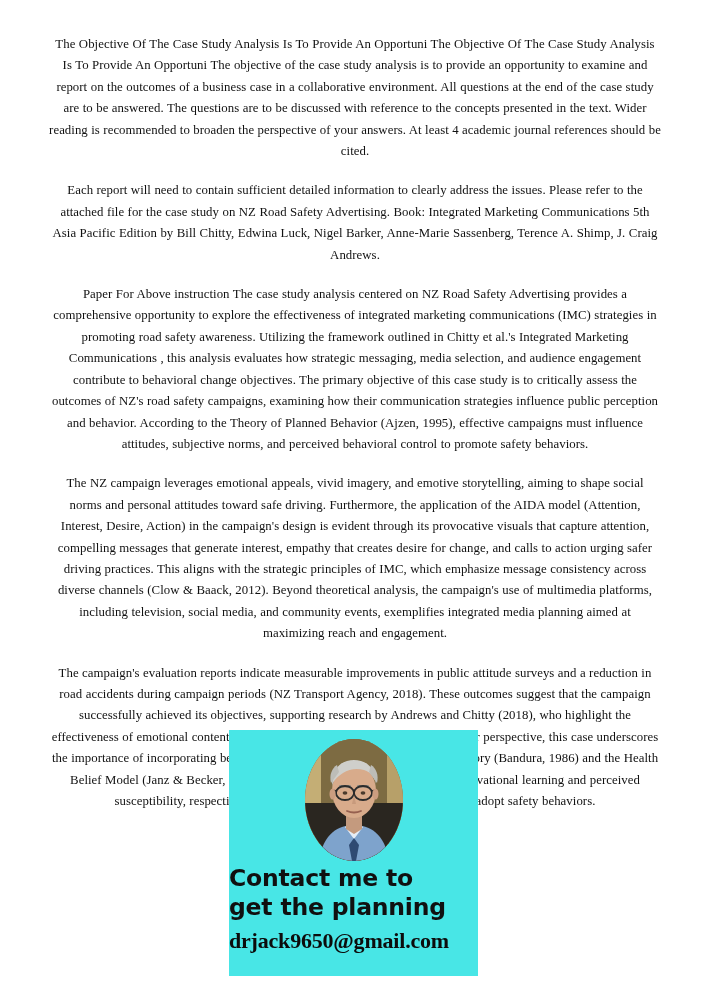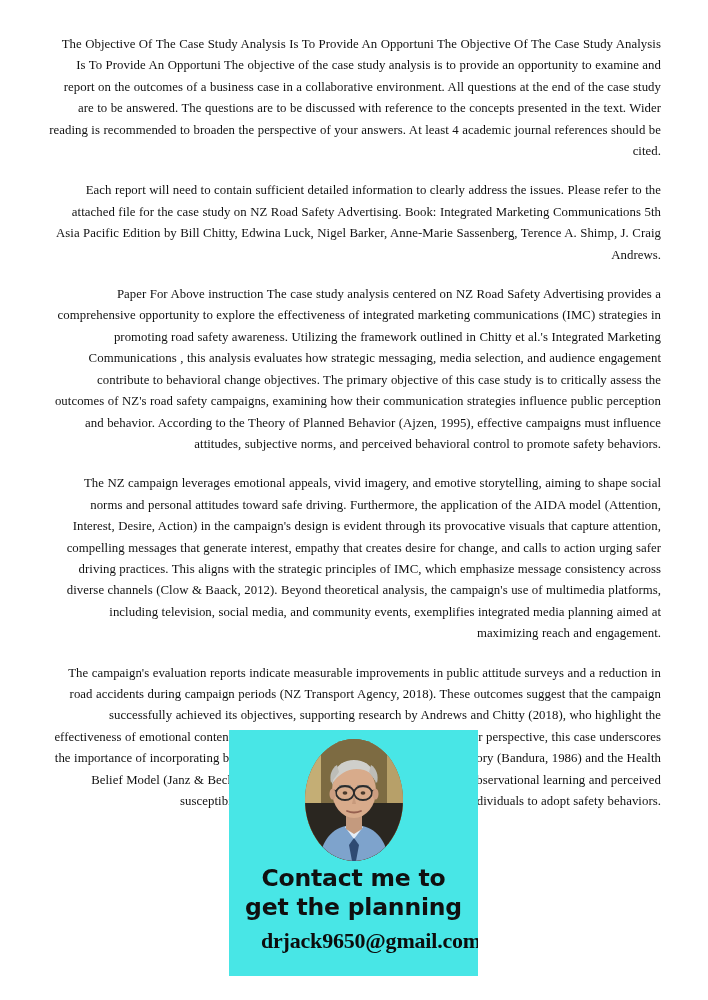--- a/index.html
+++ b/index.html
@@ -31,36 +31,35 @@
     top: 34px;
     width: 612px;
   }
 
   .para {
     margin: 0 0 18px 0;
     font-family: "Liberation Serif", "DejaVu Serif", serif;
     font-size: 12.8px;
     line-height: 21.4px;
     color: #111111;
-    text-align: right;
+    text-align: center;
     letter-spacing: 0.05px;
     word-spacing: 0.2px;
   }
   .para:last-child { margin-bottom: 0; }
 
   
   #contact-overlay {
     position: absolute;
     left: 229px;
     top: 730px;
     width: 249px;
     height: 246px;
     background: #48e6e6;
     z-index: 50;
-    text-align: center;
     overflow: hidden;
   }
 
   .portrait {
     position: absolute;
     left: 50%;
     transform: translateX(-50%);
     top: 9px;
     width: 98px;
     height: 122px;
@@ -85,21 +84,20 @@
     letter-spacing: -0.2px;
   }
   .email {
     margin-top: 6px;
     font-family: "Liberation Serif", "DejaVu Serif", serif;
     font-weight: bold;
     font-size: 22px;
     line-height: 26px;
     color: #0c0c0c;
     letter-spacing: -0.2px;
-    margin-left: 32px;
   }
 </style>
 </head>
 <body>
 
 <div id="page">
 
   <div class="doc-body">
     <p class="para">The Objective Of The Case Study Analysis Is To Provide An Opportuni The Objective Of The Case Study Analysis Is To Provide An Opportuni The objective of the case study analysis is to provide an opportunity to examine and report on the outcomes of a business case in a collaborative environment. All questions at the end of the case study are to be answered. The questions are to be discussed with reference to the concepts presented in the text. Wider reading is recommended to broaden the perspective of your answers. At least 4 academic journal references should be cited.</p>
     <p class="para">Each report will need to contain sufficient detailed information to clearly address the issues. Please refer to the attached file for the case study on NZ Road Safety Advertising. Book: Integrated Marketing Communications 5th Asia Pacific Edition by Bill Chitty, Edwina Luck, Nigel Barker, Anne-Marie Sassenberg, Terence A. Shimp, J. Craig Andrews.</p>

